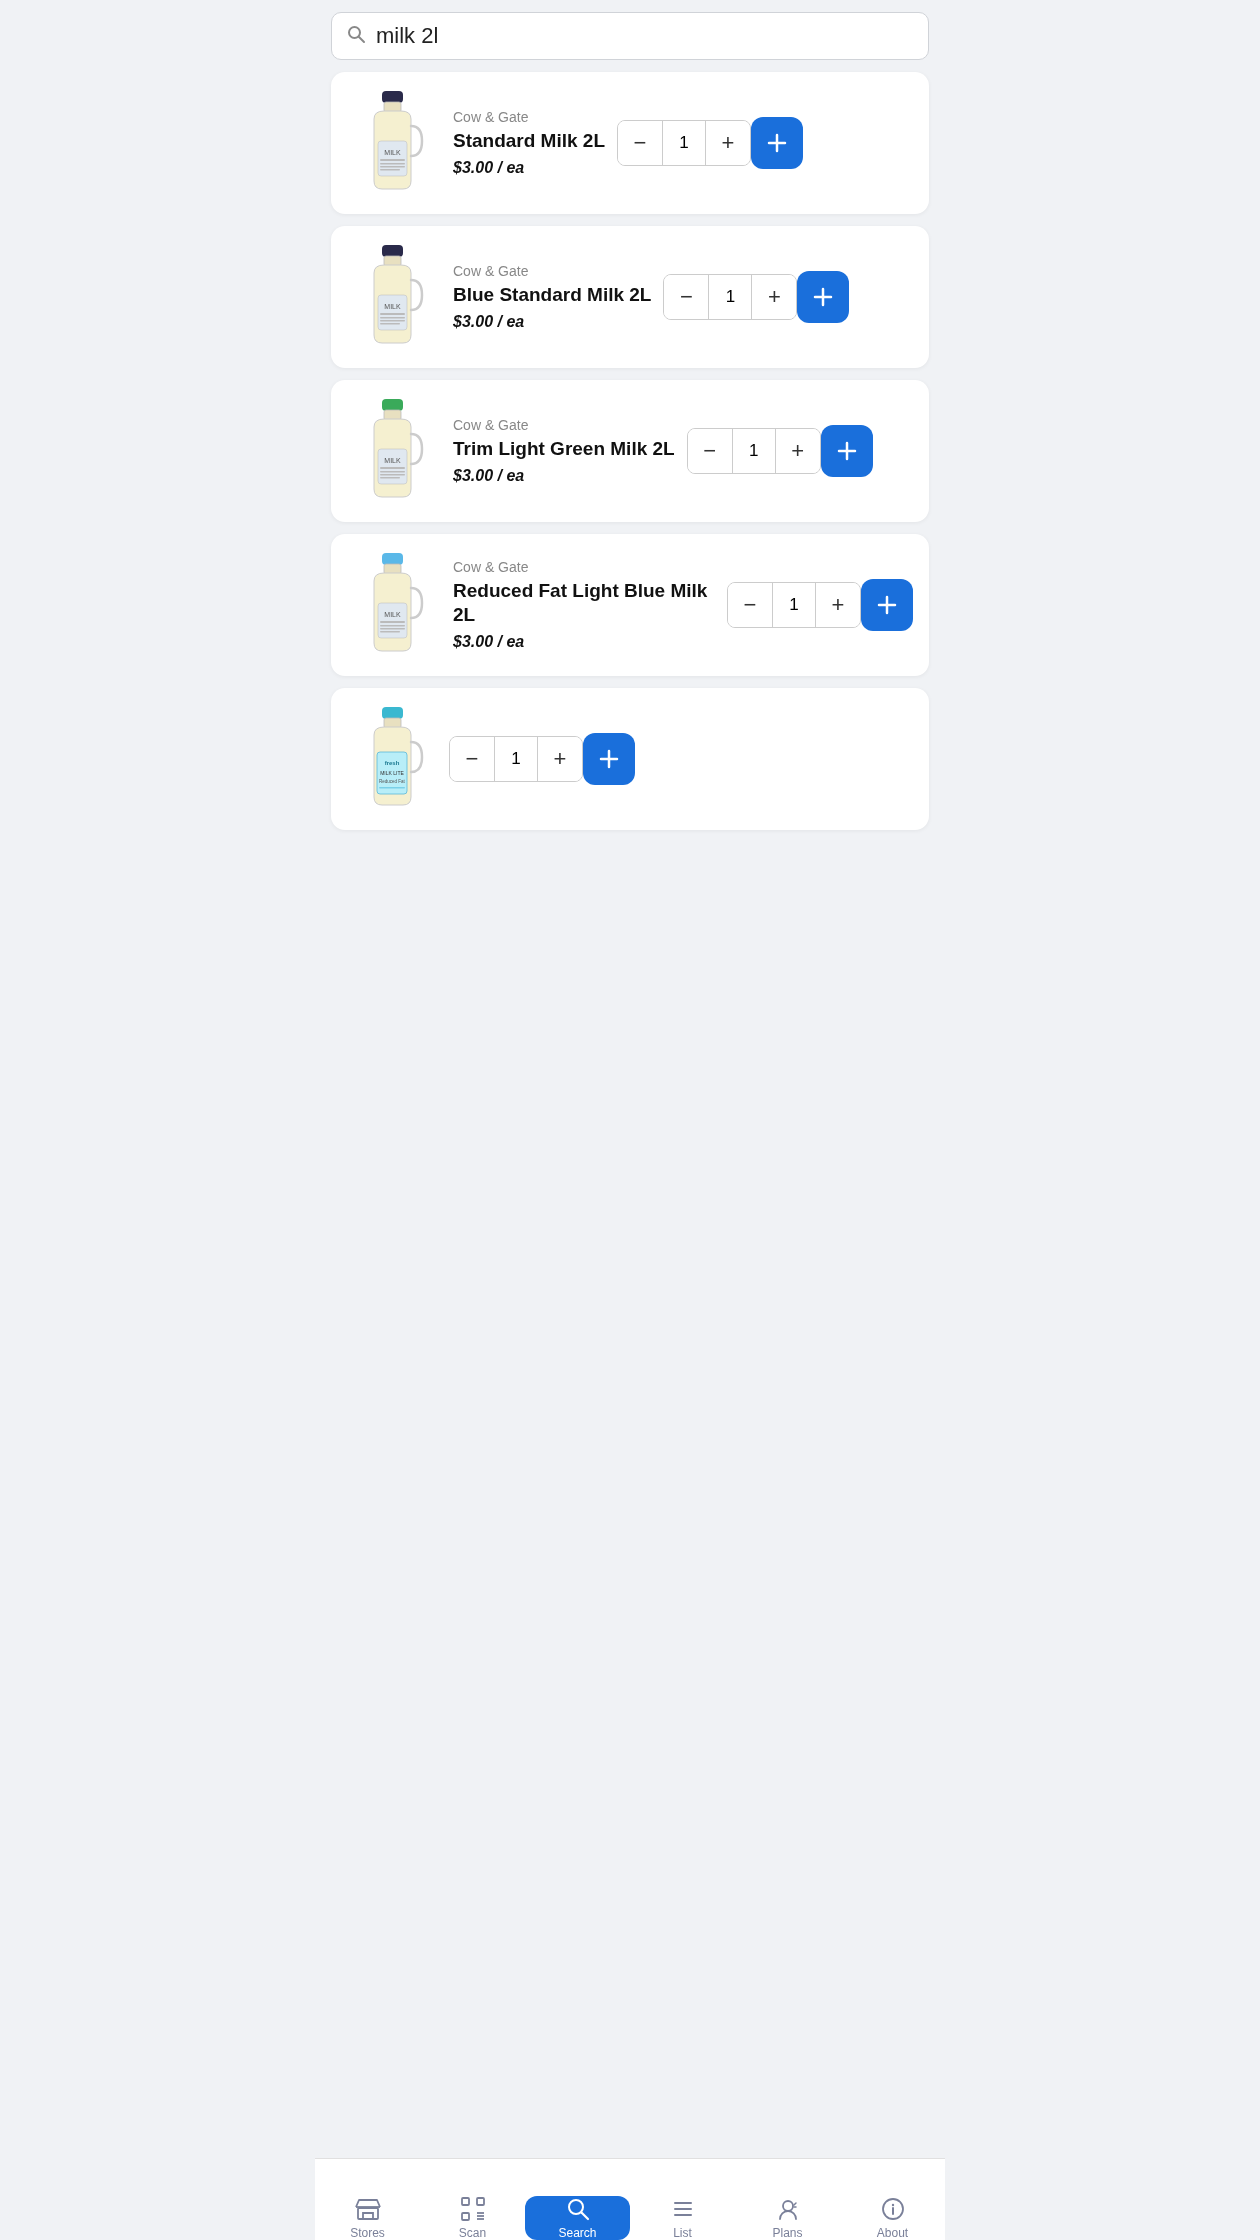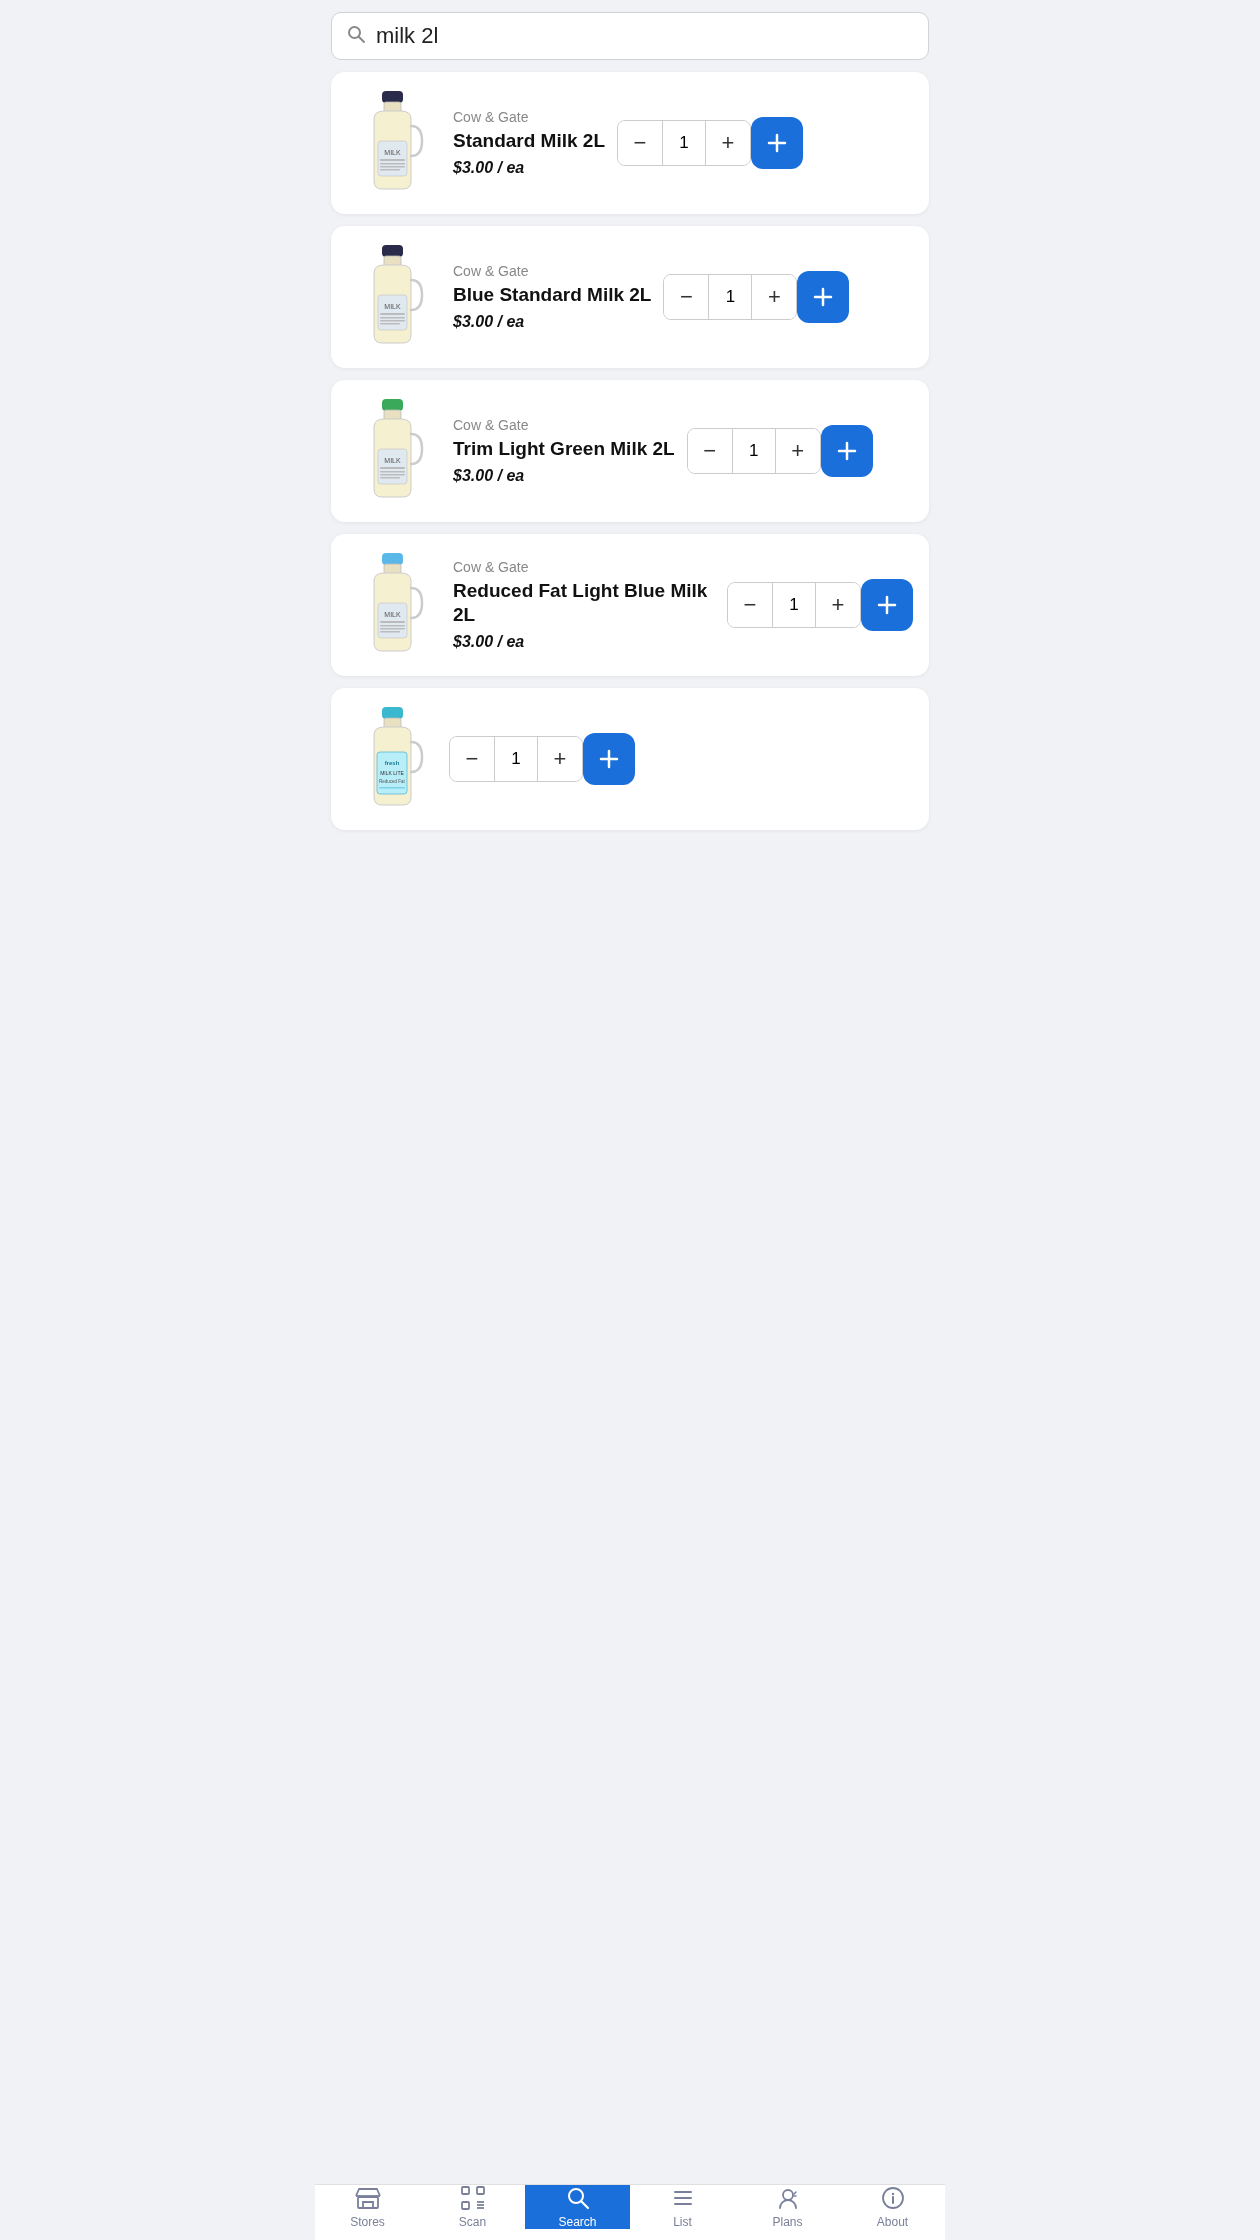--- a/index.html
+++ b/index.html
@@ -138,39 +138,39 @@
     .bottom-nav {
       position: fixed;
       bottom: 0;
       left: 50%;
       transform: translateX(-50%);
       width: 100%;
       max-width: 630px;
       background: #fff;
       border-top: 1px solid #e0e0e0;
       display: flex;
-      align-items: flex-start;
-      height: 56px;
+      align-items: flex-end;
+      height: 82px;
       z-index: 100;
     }
     .nav-item {
       flex: 1;
       display: flex;
       flex-direction: column;
       align-items: center;
       justify-content: center;
       gap: 4px;
       cursor: pointer;
       color: #7a8099;
       font-size: 12px;
     }
     .nav-item.active {
       background: #1a6fdb;
       color: #fff;
-      border-radius: 0;
+      border-radius: 12px;
     }
     .nav-icon {
       width: 26px;
       height: 26px;
       display: flex;
       align-items: center;
       justify-content: center;
     }
     .nav-label {
       font-size: 12px;

